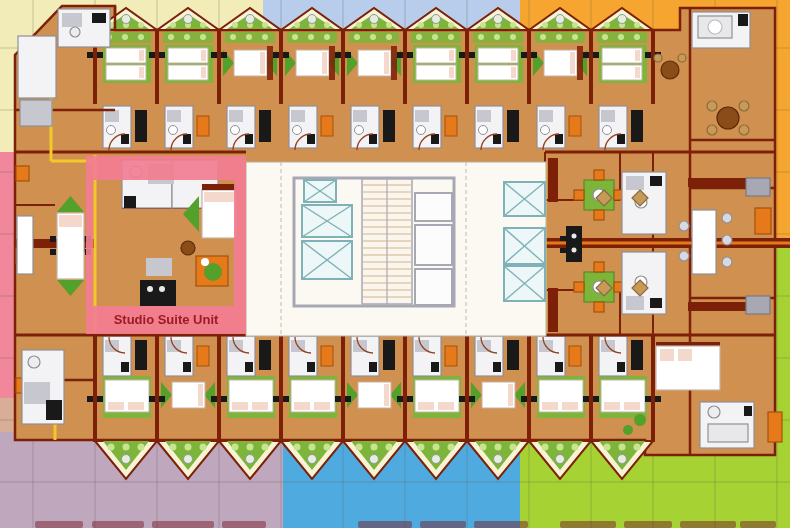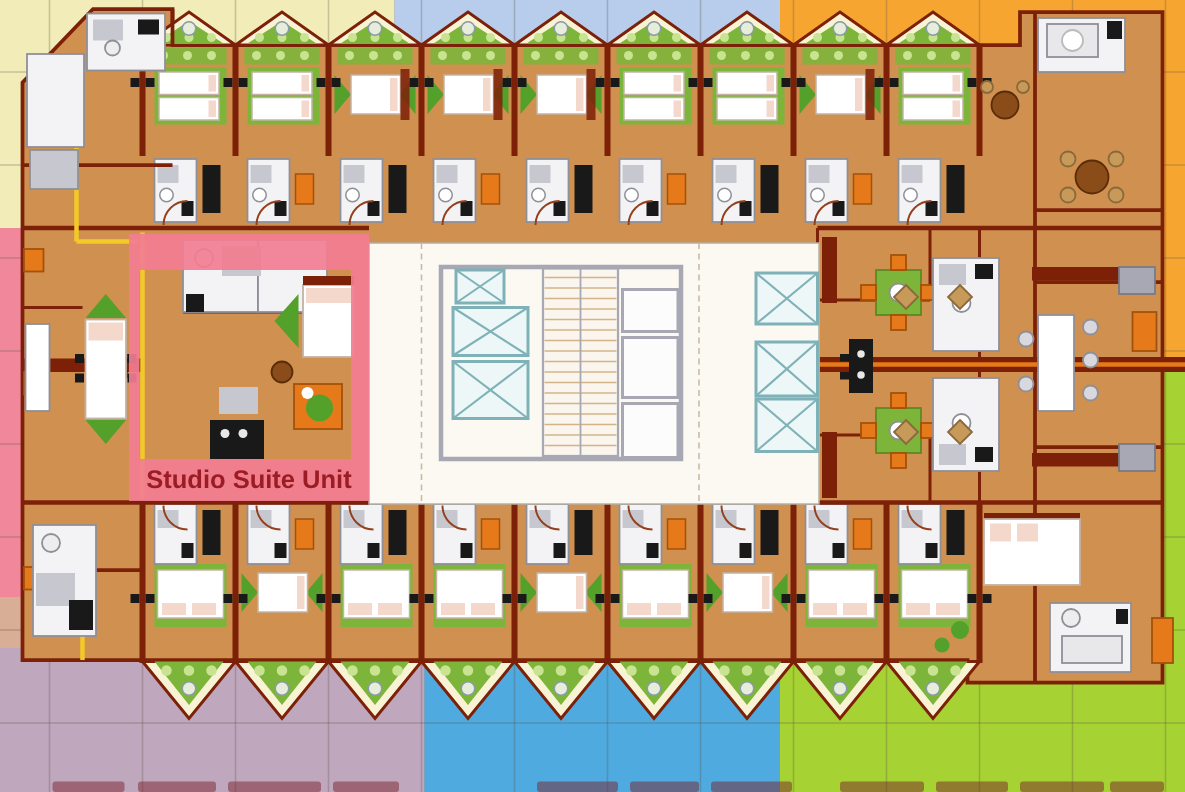--- a/index.html
+++ b/index.html
@@ -1,20 +1,20 @@
 <!DOCTYPE html>
 <html><head>
 <meta charset="utf-8">
 <style>
   html,body{margin:0;padding:0;background:#888;}
   .stage{position:relative;width:790px;height:528px;overflow:hidden;
          font-family:"Liberation Sans",sans-serif;}
   .stage svg{position:absolute;left:0;top:0;}
   .suite-label{position:absolute;left:86px;top:306px;width:160px;height:28px;
-    line-height:28px;text-align:center;font-weight:bold;font-size:17px;
+    line-height:28px;text-align:center;font-weight:bold;font-size:13px;
     color:#9b1c24;letter-spacing:0px;white-space:nowrap;}
 </style>
 </head>
 <body>
 
 <div class="stage">
   <svg id="plan" width="790" height="528" viewBox="0 0 790 528">
       <g>
         <rect x="0" y="0" width="263" height="152" fill="#f1ecb8"></rect>
         <rect x="263" y="0" width="257" height="152" fill="#b7cdeb"></rect>

